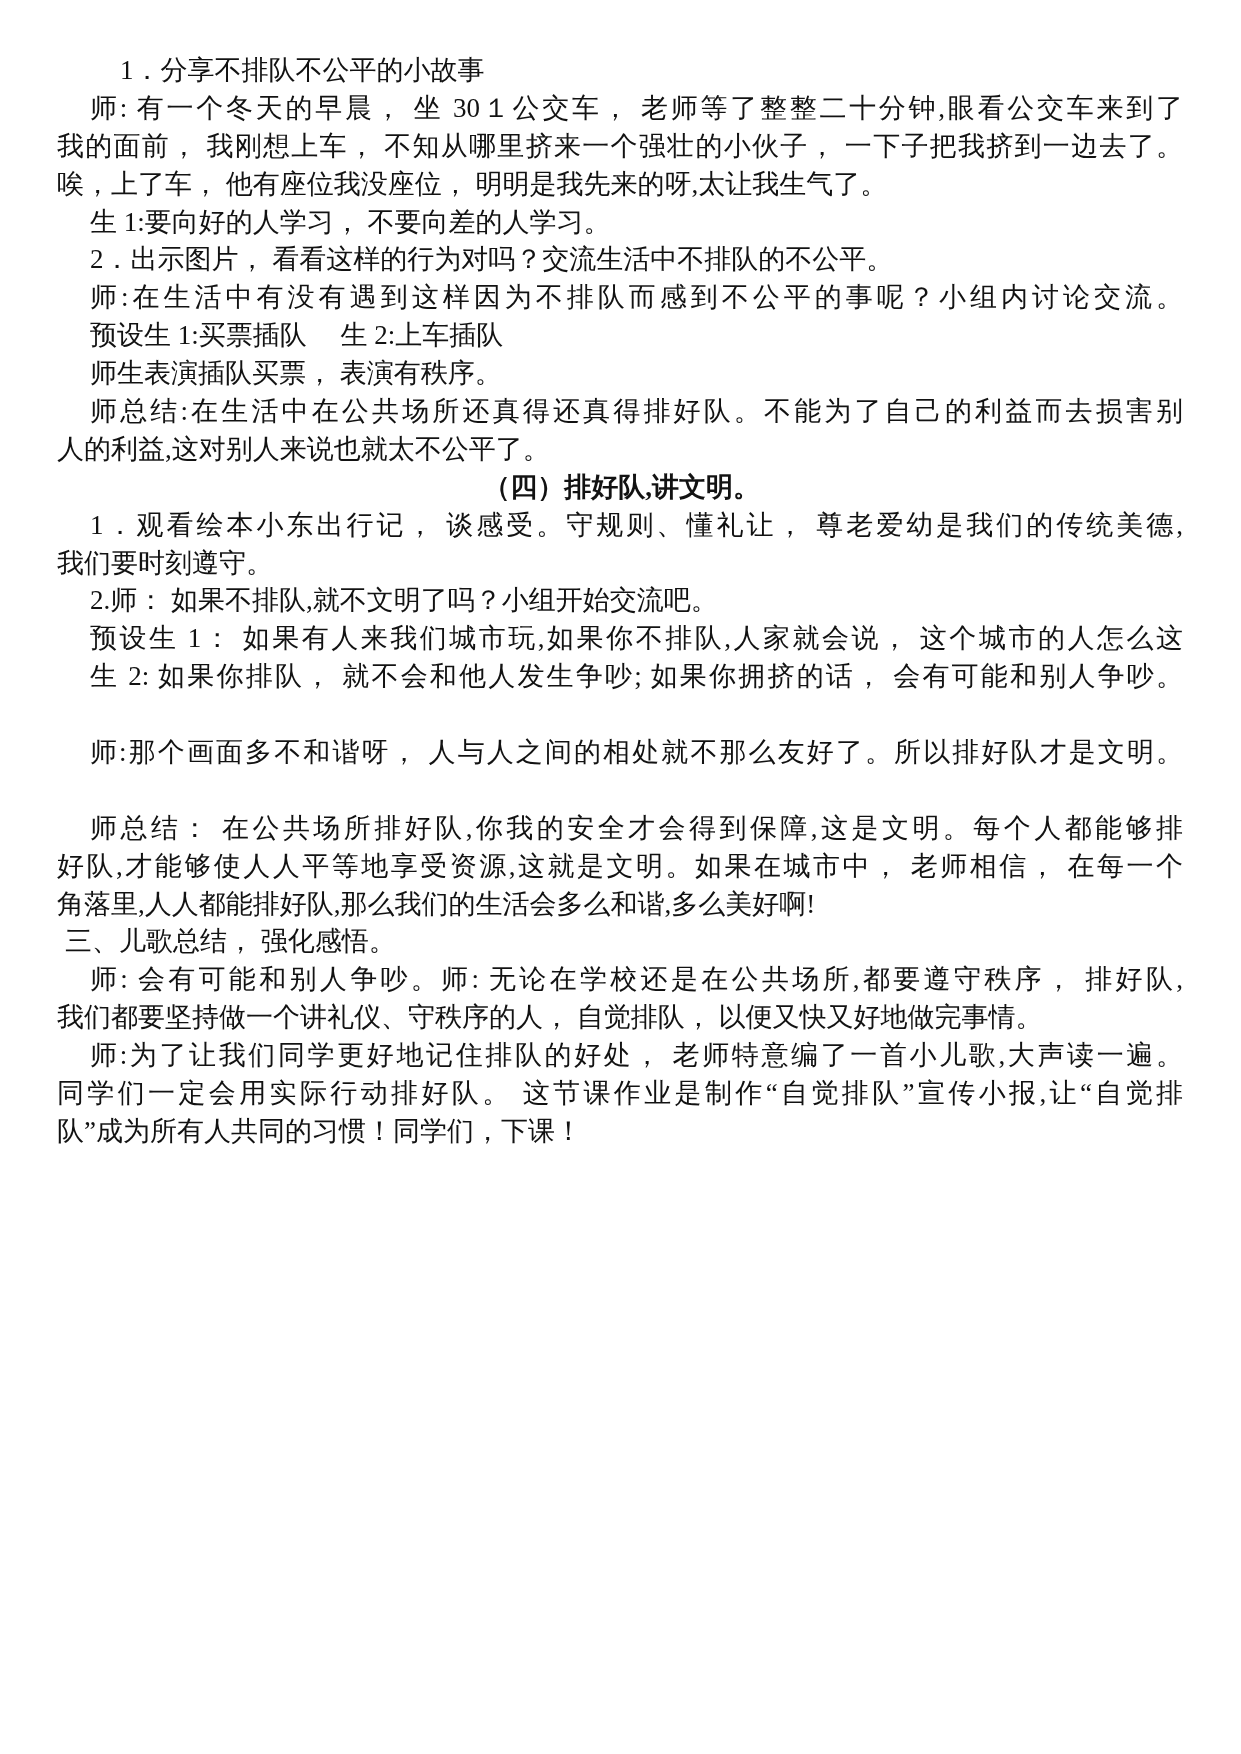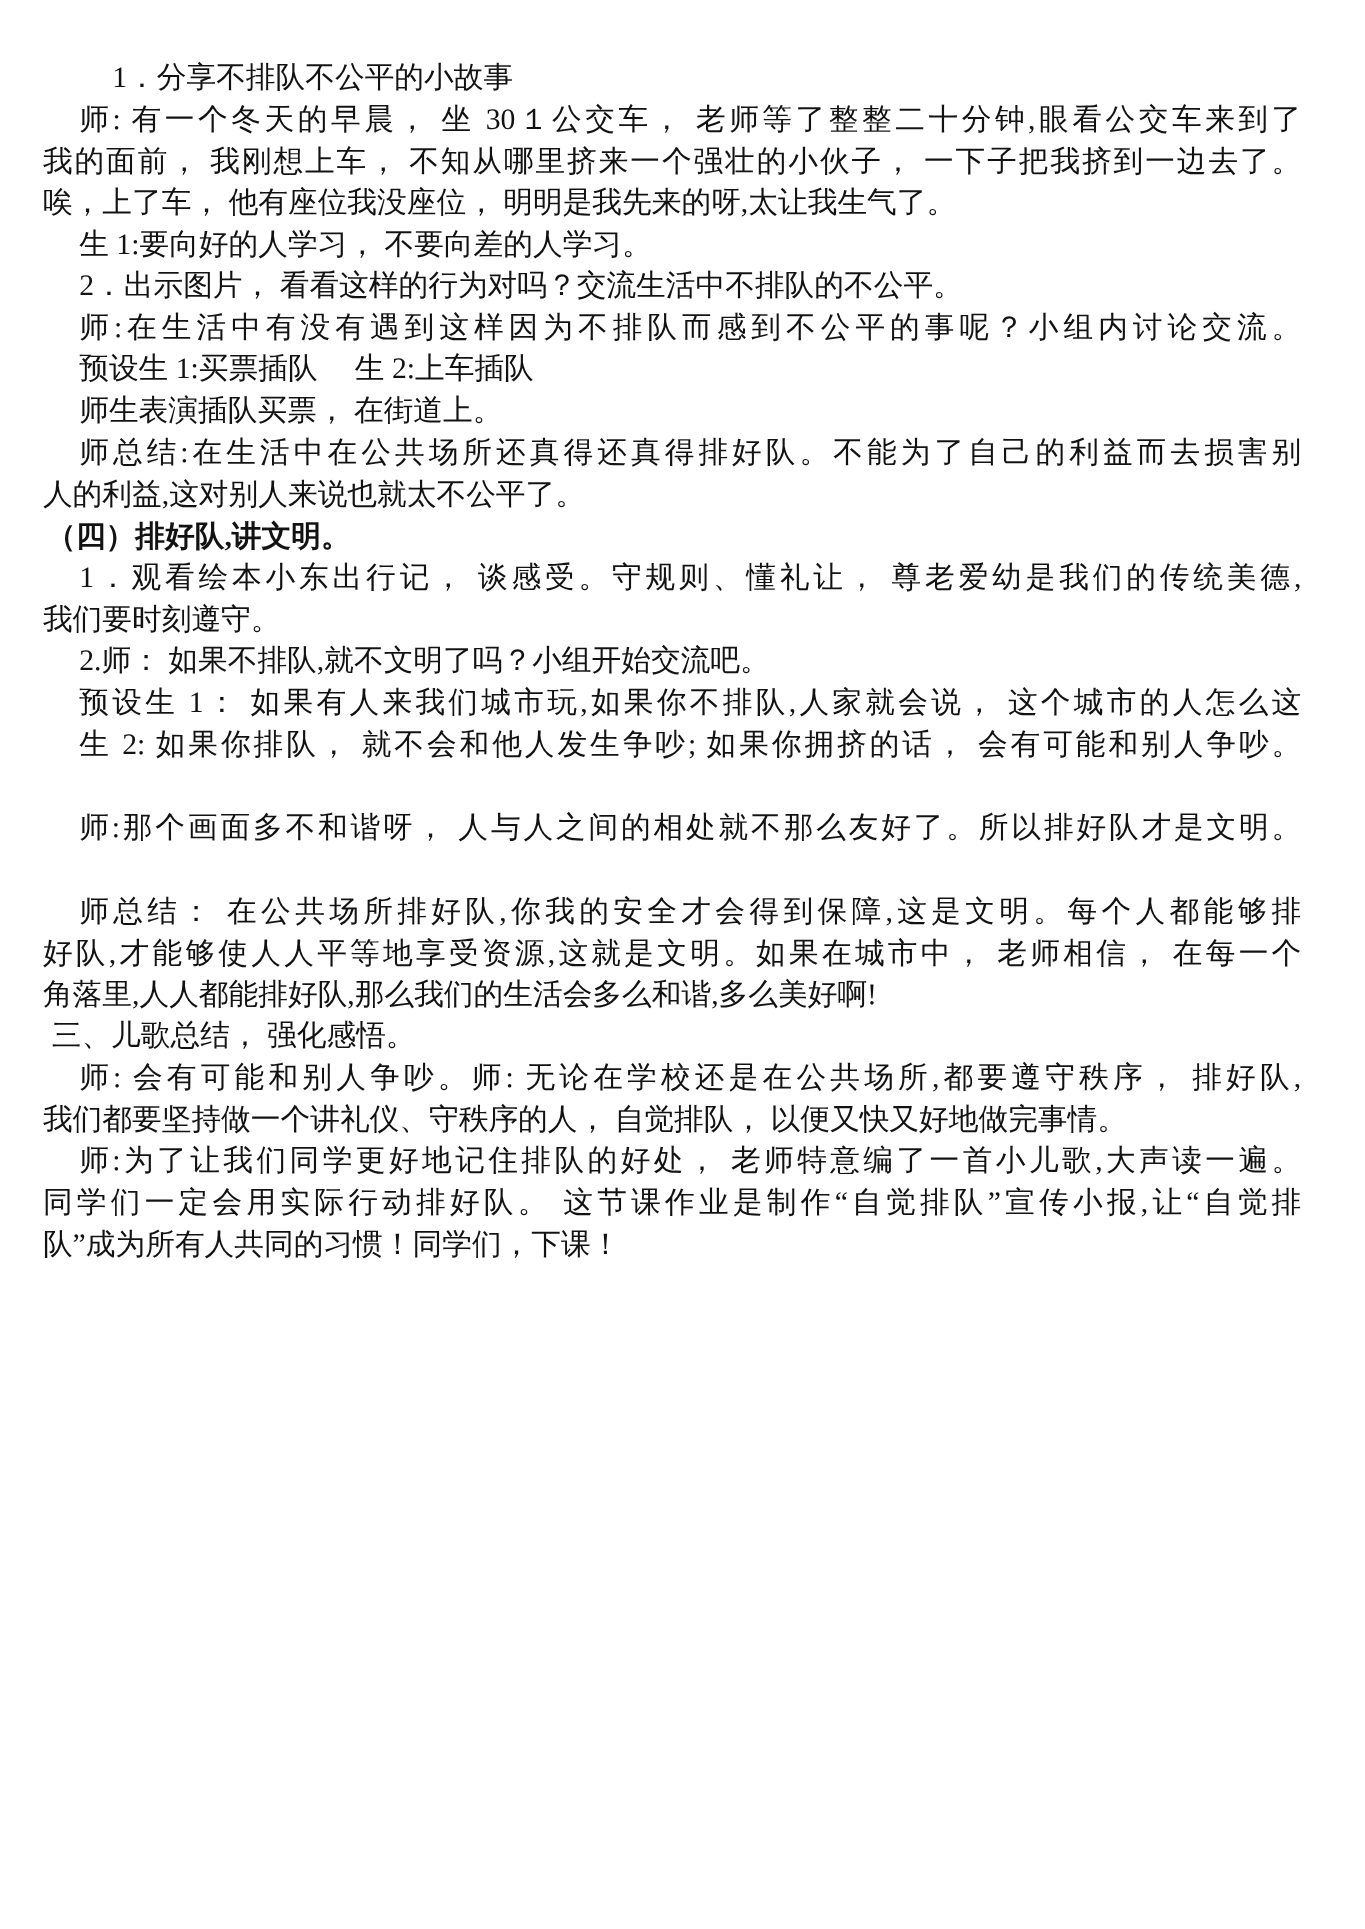--- a/index.html
+++ b/index.html
@@ -14,58 +14,58 @@
     color: #121212;
   }
   .page {
     width: 1241px;
     height: 1754px;
     background: #ffffff;
     box-sizing: border-box;
   }
   .doc {
     box-sizing: border-box;
-    padding: 52px 58px 0 39px;
+    padding: 52px 58px 0 57px;
   }
   .line {
     margin: 0;
     padding: 0;
     height: 37.9px;
     line-height: 37.9px;
     font-size: 27px;
     white-space: pre;
     overflow: visible;
   }
   .line.j {
     white-space: normal;
     text-align: justify;
     text-align-last: justify;
     overflow: hidden;
   }
   .st-indent       { text-indent: 33px; }
   .st-num-item     { text-indent: 63px; }
   .st-flush        { text-indent: 0; }
-  .st-heading-paren{ text-indent: 3px; font-weight: bold; }
+  .st-heading-paren{ text-indent: 3px; font-weight: bold; text-align: center; }
   .st-heading-num  { text-indent: 8px; }
   .st-blank        { }
 </style>
 </head>
 <body>
 
 <div class="page">
   <div class="doc" id="doc">
       <p class="line st-num-item">1．分享不排队不公平的小故事</p>
       <p class="line st-indent j">师: 有一个冬天的早晨， 坐 30１公交车， 老师等了整整二十分钟,眼看公交车来到了</p>
       <p class="line st-flush j">我的面前， 我刚想上车， 不知从哪里挤来一个强壮的小伙子， 一下子把我挤到一边去了。</p>
       <p class="line st-flush">唉，上了车， 他有座位我没座位， 明明是我先来的呀,太让我生气了。</p>
       <p class="line st-indent">生 1:要向好的人学习， 不要向差的人学习。</p>
       <p class="line st-indent">2．出示图片， 看看这样的行为对吗？交流生活中不排队的不公平。</p>
       <p class="line st-indent j">师:在生活中有没有遇到这样因为不排队而感到不公平的事呢？小组内讨论交流。</p>
       <p class="line st-indent">预设生 1:买票插队　 生 2:上车插队</p>
-      <p class="line st-indent">师生表演插队买票， 在街道上。</p>
+      <p class="line st-indent">师生表演插队买票， 表演有秩序。</p>
       <p class="line st-indent j">师总结:在生活中在公共场所还真得还真得排好队。不能为了自己的利益而去损害别</p>
       <p class="line st-flush">人的利益,这对别人来说也就太不公平了。</p>
       <p class="line st-heading-paren">（四）排好队,讲文明。</p>
       <p class="line st-indent j">1．观看绘本小东出行记， 谈感受。守规则、懂礼让， 尊老爱幼是我们的传统美德,</p>
       <p class="line st-flush">我们要时刻遵守。</p>
       <p class="line st-indent">2.师： 如果不排队,就不文明了吗？小组开始交流吧。</p>
       <p class="line st-indent j">预设生 1： 如果有人来我们城市玩,如果你不排队,人家就会说， 这个城市的人怎么这</p>
       <p class="line st-indent j">生 2: 如果你排队， 就不会和他人发生争吵; 如果你拥挤的话， 会有可能和别人争吵。</p>
       <p class="line st-blank"></p>
       <p class="line st-indent j">师:那个画面多不和谐呀， 人与人之间的相处就不那么友好了。所以排好队才是文明。</p>

